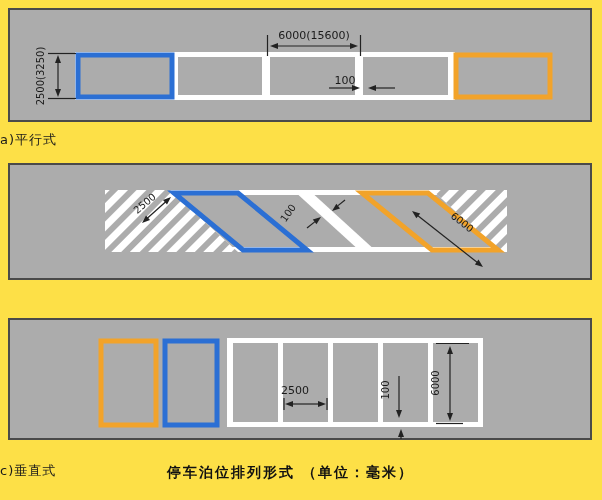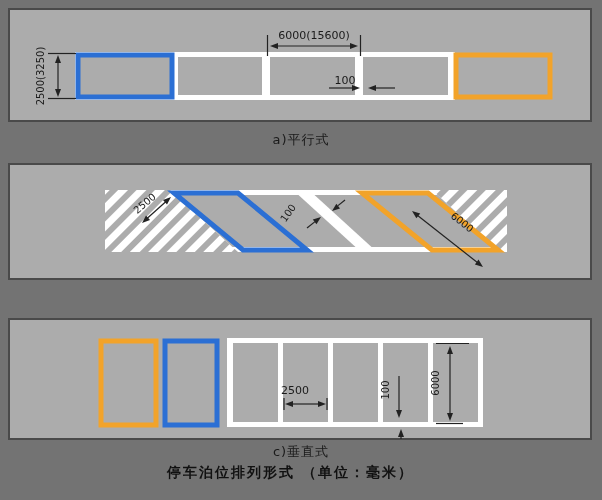--- a/index.html
+++ b/index.html
@@ -1,19 +1,19 @@
 <!DOCTYPE html>
 <html><head>
 <meta charset="utf-8">
 <style>
   html,body{margin:0;padding:0;background:#ffffff;}
   body{width:602px;height:500px;font-family:"DejaVu Sans",sans-serif;}
-  #figure{position:relative;width:602px;height:500px;background:#737373;overflow:hidden;}
+  #figure{position:relative;width:602px;height:500px;background:#fde047;overflow:hidden;}
   .panel{position:absolute;left:8px;}
-  .caption{position:absolute;left:0;width:602px;text-align:center;
+  .caption{position:absolute;left:0;width:602px;text-align:left;
            font-size:13px;color:#1a1a1a;font-weight:500;letter-spacing:1px;}
   .fig-title{position:absolute;left:0;width:581px;text-align:center;
            font-size:14px;color:#111;font-weight:700;letter-spacing:2px;}
   svg text{font-family:"DejaVu Sans",sans-serif;fill:#1a1a1a;}
   .dim{font-size:11px;}
   .dim-sm{font-size:10px;}
 </style>
 </head>
 <body>
 
@@ -129,16 +129,16 @@
 
     <g stroke="#222" stroke-width="1.2">
       <line x1="428" y1="25.5" x2="461" y2="25.5"></line>
       <line x1="428" y1="105.5" x2="455" y2="105.5"></line>
       <line x1="442" y1="34" x2="442" y2="97"></line>
     </g>
     <polygon points="442,28 439,36 445,36" fill="#222"></polygon>
     <polygon points="442,103 439,95 445,95" fill="#222"></polygon>
     <text class="dim-sm" x="431" y="65" text-anchor="middle" transform="rotate(-90 431 65)">6000</text>
   </svg>
-  <div class="caption" style="top:443px">c)垂直式</div>
+  <div class="caption" style="top:462px">c)垂直式</div>
 
   <div class="fig-title" style="top:464px">停车泊位排列形式 （单位：毫米）</div>
 </div>
 
 </body></html>

